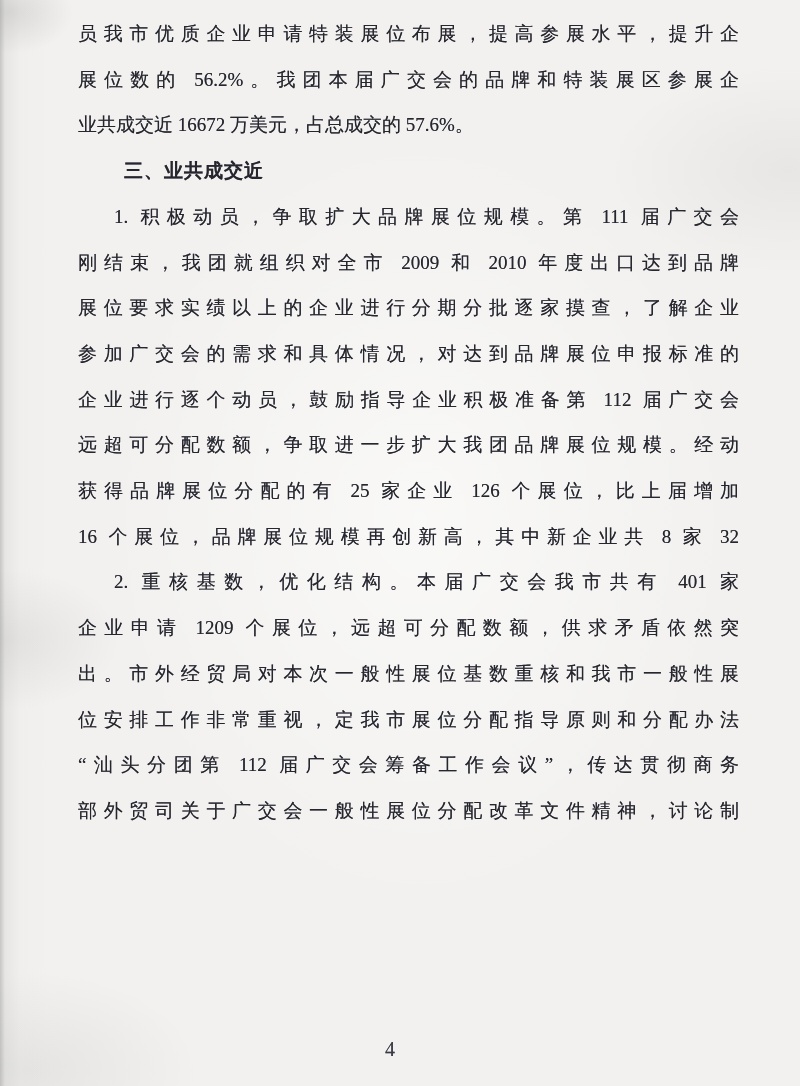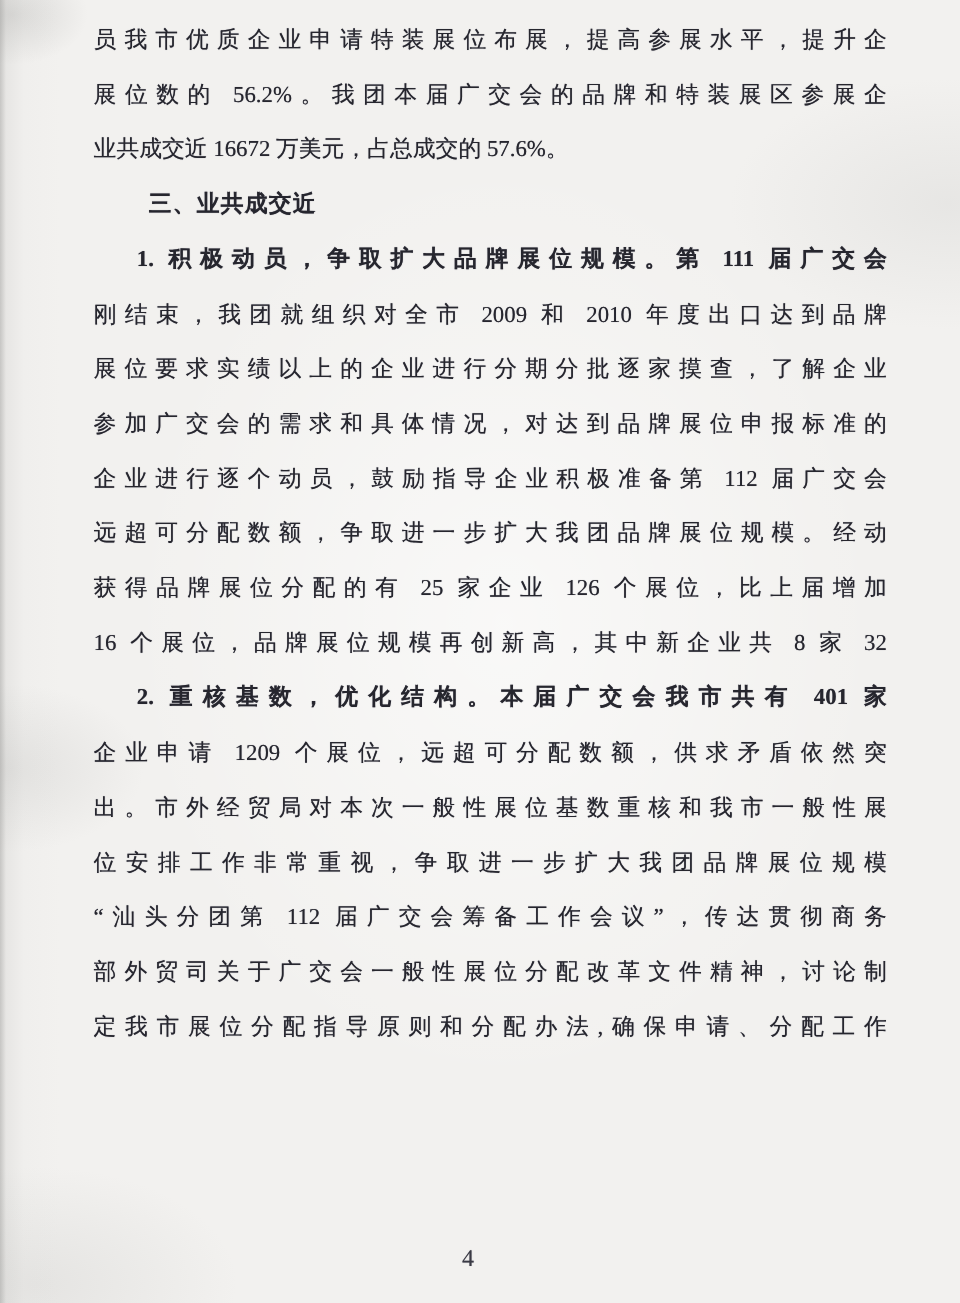--- a/index.html
+++ b/index.html
@@ -34,21 +34,20 @@
   }
   .line {
     overflow: hidden;
   }
   .line.justify {
     text-align: justify;
     text-align-last: justify;
   }
   .line.indent {
     padding-left: 36px;
-    font-weight: bold;
   }
   .line.bold {
     font-weight: bold;
     letter-spacing: 1px;
   }
   .line.bold.indent {
     padding-left: 46px;
   }
   .page-number {
     position: absolute;
@@ -74,19 +73,18 @@
       <div class="line justify">刚结束，我团就组织对全市 2009 和 2010 年度出口达到品牌</div>
       <div class="line justify">展位要求实绩以上的企业进行分期分批逐家摸查，了解企业</div>
       <div class="line justify">参加广交会的需求和具体情况，对达到品牌展位申报标准的</div>
       <div class="line justify">企业进行逐个动员，鼓励指导企业积极准备第 112 届广交会</div>
       <div class="line justify">远超可分配数额，争取进一步扩大我团品牌展位规模。经动</div>
       <div class="line justify">获得品牌展位分配的有 25 家企业 126 个展位，比上届增加</div>
       <div class="line justify">16 个展位，品牌展位规模再创新高，其中新企业共 8 家 32</div>
       <div class="line justify indent">2. 重核基数，优化结构。本届广交会我市共有 401 家</div>
       <div class="line justify">企业申请 1209 个展位，远超可分配数额，供求矛盾依然突</div>
       <div class="line justify">出。市外经贸局对本次一般性展位基数重核和我市一般性展</div>
-      <div class="line justify">位安排工作非常重视，争取进一步扩大我团品牌展位规模</div>
+      <div class="line justify">位安排工作非常重视，定我市展位分配指导原则和分配办法</div>
       <div class="line justify">“汕头分团第 112 届广交会筹备工作会议”，传达贯彻商务</div>
       <div class="line justify">部外贸司关于广交会一般性展位分配改革文件精神，讨论制</div>
-      <div class="line justify">定我市展位分配指导原则和分配办法,确保申请、分配工作</div>
     </div>
   <div class="page-number">4</div>
 </div>
 
 </body></html>

